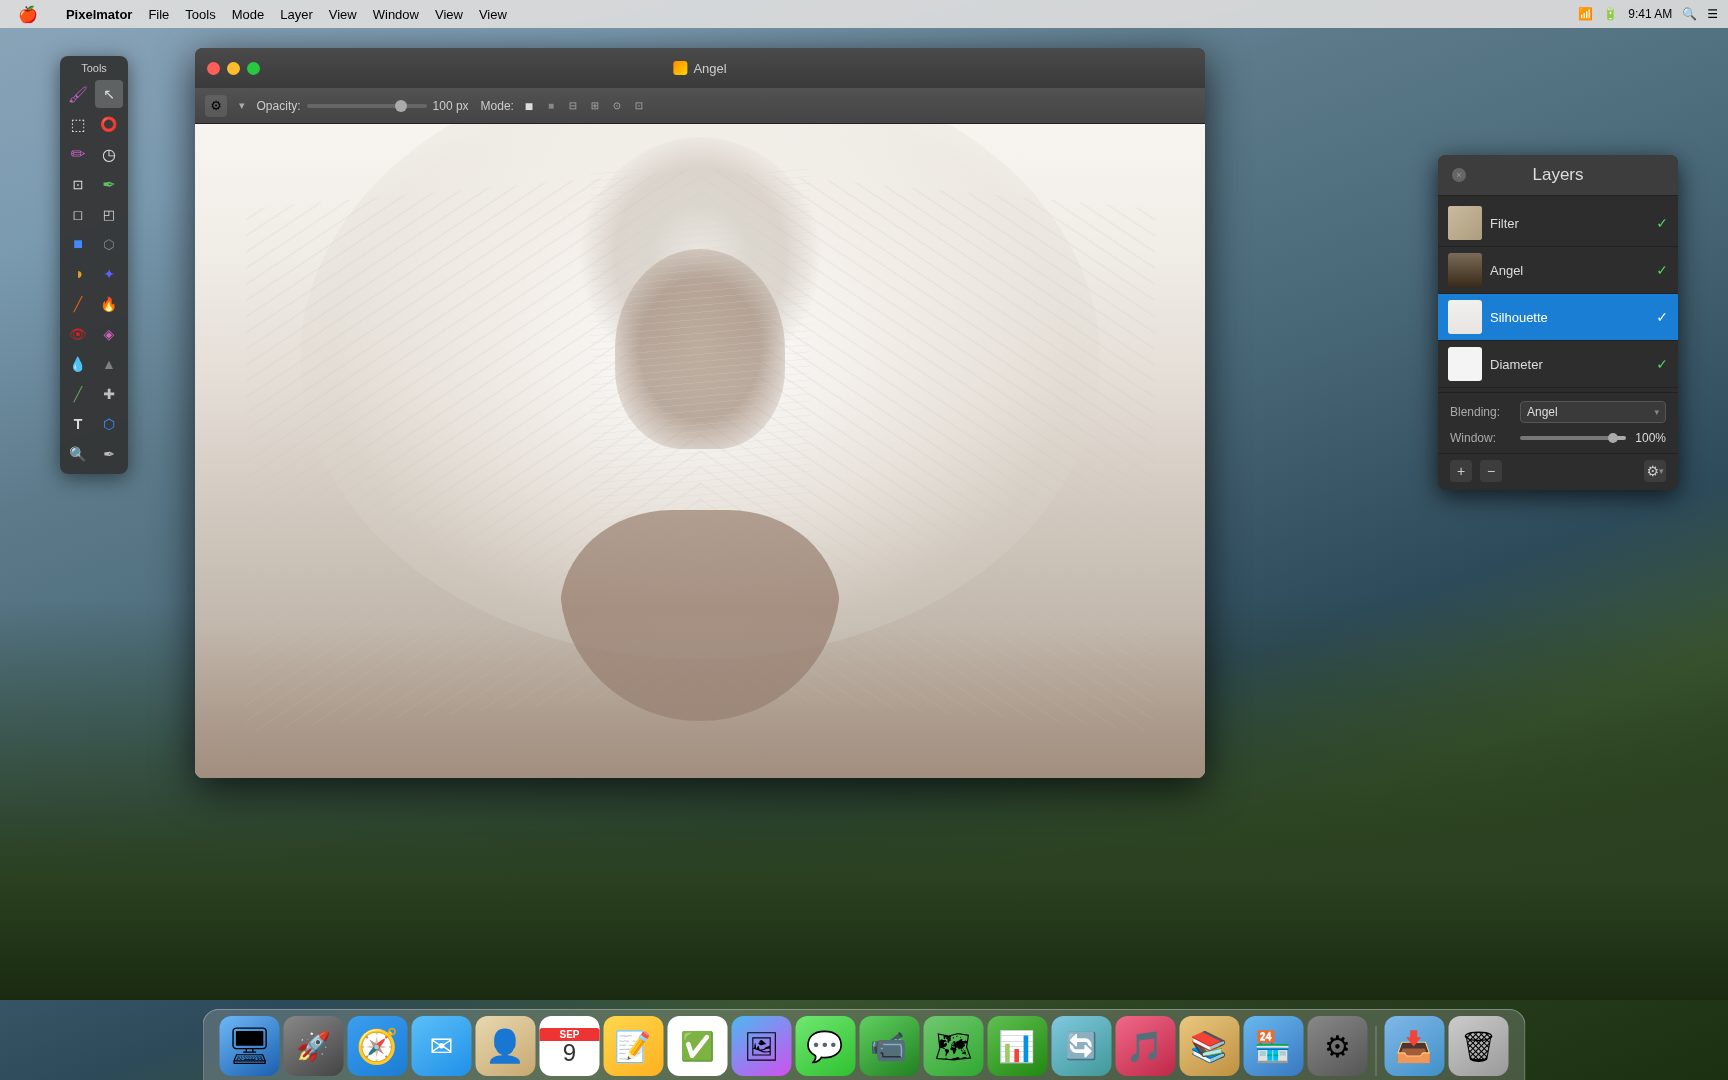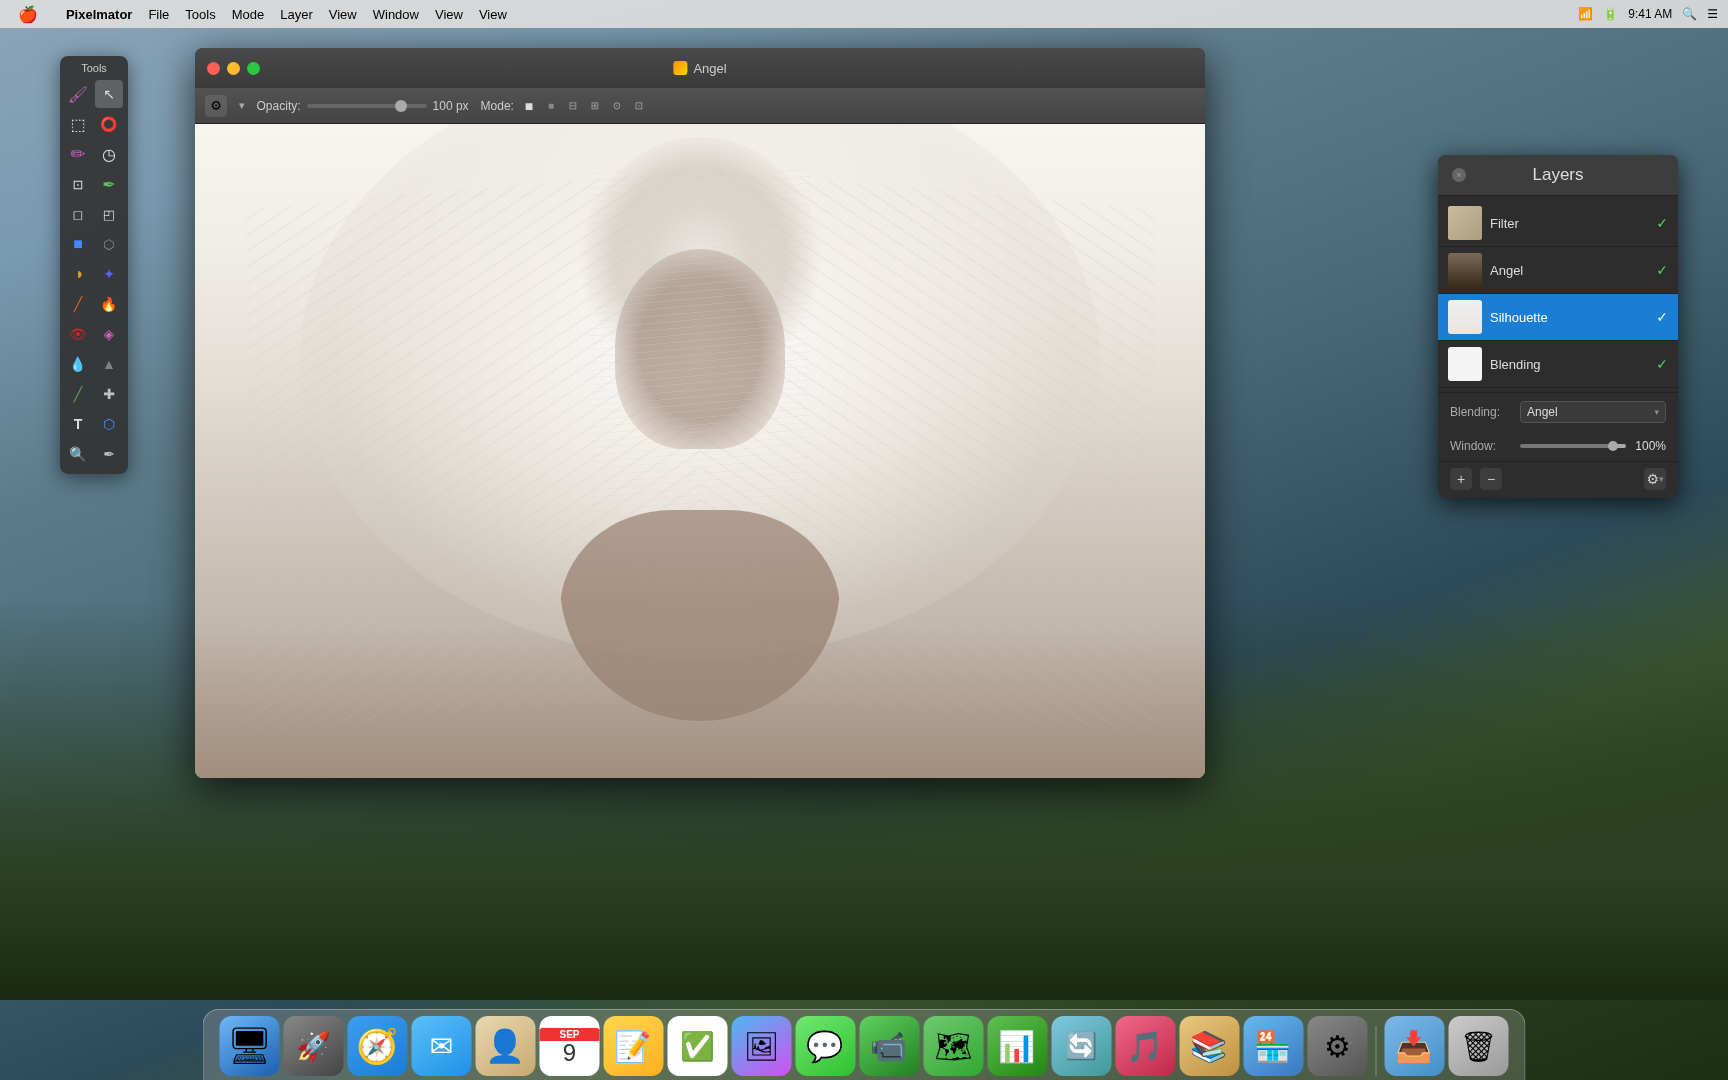--- a/index.html
+++ b/index.html
@@ -377,21 +377,21 @@
 
     .layers-footer {
       border-top: 1px solid #222;
       padding: 8px 12px;
     }
 
     .blending-row {
       display: flex;
       align-items: center;
       gap: 8px;
-      margin-bottom: 16px;
+      margin-bottom: 8px;
     }
 
     .blending-label {
       color: #aaa;
       font-size: 12px;
       width: 62px;
     }
 
     .opacity-row {
       display: flex;
@@ -708,21 +708,21 @@
         <div style="width:100%; height:100%; background:linear-gradient(180deg, #f0f0f0 0%, #e8e4e0 100%);"></div>
       </div>
       <span class="layer-name">Silhouette</span>
       <span class="layer-check">✓</span>
     </div>
 
     <div class="layer-item">
       <div class="layer-thumb layer-thumb-feathers">
         <div style="width:100%; height:100%; background:#f4f4f4;"></div>
       </div>
-      <span class="layer-name">Blending</span>
+      <span class="layer-name">Diameter</span>
       <span class="layer-check">✓</span>
     </div>
   </div>
 
   <div class="layers-footer">
     <div class="blending-row">
       <span class="blending-label">Blending:</span>
       <div class="blending-dropdown">
         <span>Angel</span>
         <span class="dropdown-arrow">▾</span>

